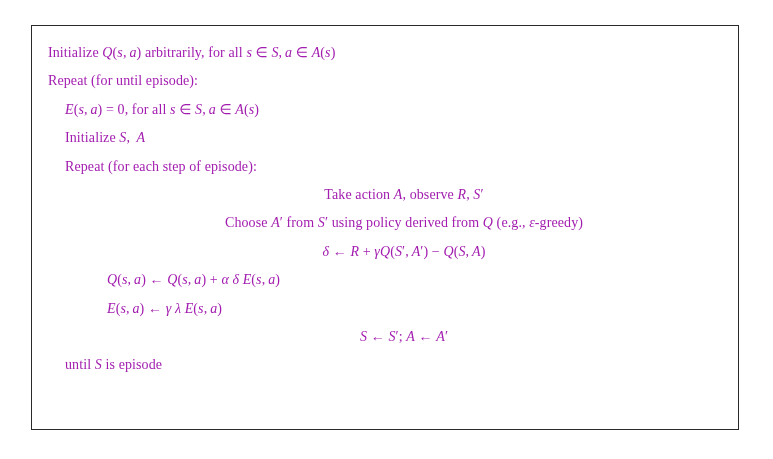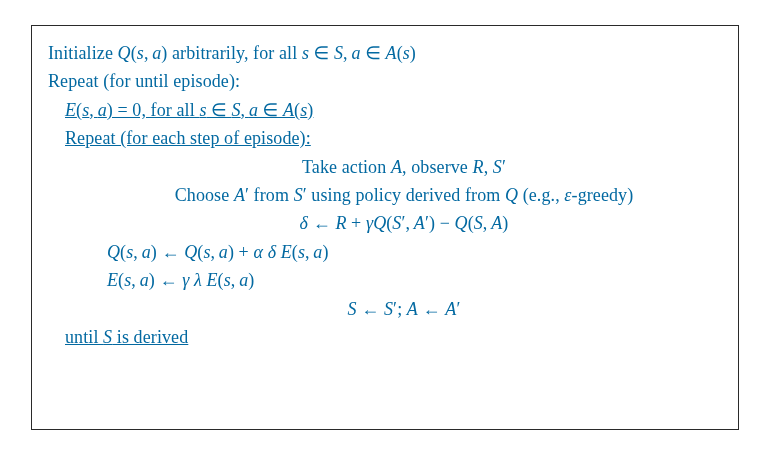--- a/index.html
+++ b/index.html
@@ -19,29 +19,29 @@
     top: 25px;
     width: 708px;
     height: 405px;
     box-sizing: border-box;
     border: 1px solid #2a2a2a;
     background: #ffffff;
     padding: 13px 16px 10px 16px;
   }
   .line {
     font-family: "Liberation Serif", serif;
-    font-size: 18px;
+    font-size: 14px;
     line-height: 28.4px;
-    color: #0369a1;
+    color: #a21caf;
     white-space: pre;
     letter-spacing: 0.1px;
   }
   
   .i0 { padding-left: 0px; }
-  .i1 { padding-left: 17px; text-decoration: underline; }
+  .i1 { padding-left: 17px; }
   .i2 { padding-left: 38px; text-align: center; }
   .i3 { padding-left: 59px; }
 
   
   .mi {
     font-family: "Liberation Serif", serif;
     font-style: italic;
   }
   .mn {
     font-family: "Liberation Serif", serif;
@@ -56,32 +56,33 @@
 <body>
 
 <div id="algo-box" style="border-color: rgb(42, 42, 42); background: rgb(255, 255, 255); color: rgb(0, 0, 0);">
 
   <div class="line i0"><span class="mn">Initialize </span><span class="mi">Q</span><span class="mn">(</span><span class="mi">s</span><span class="mn">, </span><span class="mi">a</span><span class="mn">) arbitrarily, for all </span><span class="mi">s</span><span class="mn"> ∈ </span><span class="cal">S</span><span class="mn">, </span><span class="mi">a</span><span class="mn"> ∈ </span><span class="cal">A</span><span class="mn">(</span><span class="mi">s</span><span class="mn">)</span></div>
 
   <div class="line i0"><span class="mn">Repeat (for until episode):</span></div>
 
   <div class="line i1"><span class="mi">E</span><span class="mn">(</span><span class="mi">s</span><span class="mn">, </span><span class="mi">a</span><span class="mn">) = 0, for all </span><span class="mi">s</span><span class="mn"> ∈ </span><span class="cal">S</span><span class="mn">, </span><span class="mi">a</span><span class="mn"> ∈ </span><span class="cal">A</span><span class="mn">(</span><span class="mi">s</span><span class="mn">)</span></div>
 
+  <div class="line i1"><span class="mn">Initialize </span><span class="mi">S</span><span class="mn">,  </span><span class="mi">A</span></div>
 
   <div class="line i1"><span class="mn">Repeat (for each step of episode):</span></div>
 
   <div class="line i2"><span class="mn">Take action </span><span class="mi">A</span><span class="mn">, observe </span><span class="mi">R</span><span class="mn">, </span><span class="mi">S</span><span class="mn">′</span></div>
 
   <div class="line i2"><span class="mn">Choose </span><span class="mi">A</span><span class="mn">′ from </span><span class="mi">S</span><span class="mn">′ using policy derived from </span><span class="mi">Q</span><span class="mn"> (e.g., </span><span class="mi">ε</span><span class="mn">-greedy)</span></div>
 
   <div class="line i2"><span class="mi">δ</span><span class="mn"> ← </span><span class="mi">R</span><span class="mn"> + </span><span class="mi">γQ</span><span class="mn">(</span><span class="mi">S</span><span class="mn">′, </span><span class="mi">A</span><span class="mn">′) − </span><span class="mi">Q</span><span class="mn">(</span><span class="mi">S</span><span class="mn">, </span><span class="mi">A</span><span class="mn">)</span></div>
 
 
 
   <div class="line i3"><span class="mi">Q</span><span class="mn">(</span><span class="mi">s</span><span class="mn">, </span><span class="mi">a</span><span class="mn">) ← </span><span class="mi">Q</span><span class="mn">(</span><span class="mi">s</span><span class="mn">, </span><span class="mi">a</span><span class="mn">) + </span><span class="mi">α</span><span class="mn"> </span><span class="mi">δ</span><span class="mn"> </span><span class="mi">E</span><span class="mn">(</span><span class="mi">s</span><span class="mn">, </span><span class="mi">a</span><span class="mn">)</span></div>
 
   <div class="line i3"><span class="mi">E</span><span class="mn">(</span><span class="mi">s</span><span class="mn">, </span><span class="mi">a</span><span class="mn">) ← </span><span class="mi">γ</span><span class="mn"> </span><span class="mi">λ</span><span class="mn"> </span><span class="mi">E</span><span class="mn">(</span><span class="mi">s</span><span class="mn">, </span><span class="mi">a</span><span class="mn">)</span></div>
 
   <div class="line i2"><span class="mi">S</span><span class="mn"> ← </span><span class="mi">S</span><span class="mn">′; </span><span class="mi">A</span><span class="mn"> ← </span><span class="mi">A</span><span class="mn">′</span></div>
 
-  <div class="line i1"><span class="mn">until </span><span class="mi">S</span><span class="mn"> is derived</span></div>
+  <div class="line i1"><span class="mn">until </span><span class="mi">S</span><span class="mn"> is episode</span></div>
 
 </div>
 
 </body></html>

